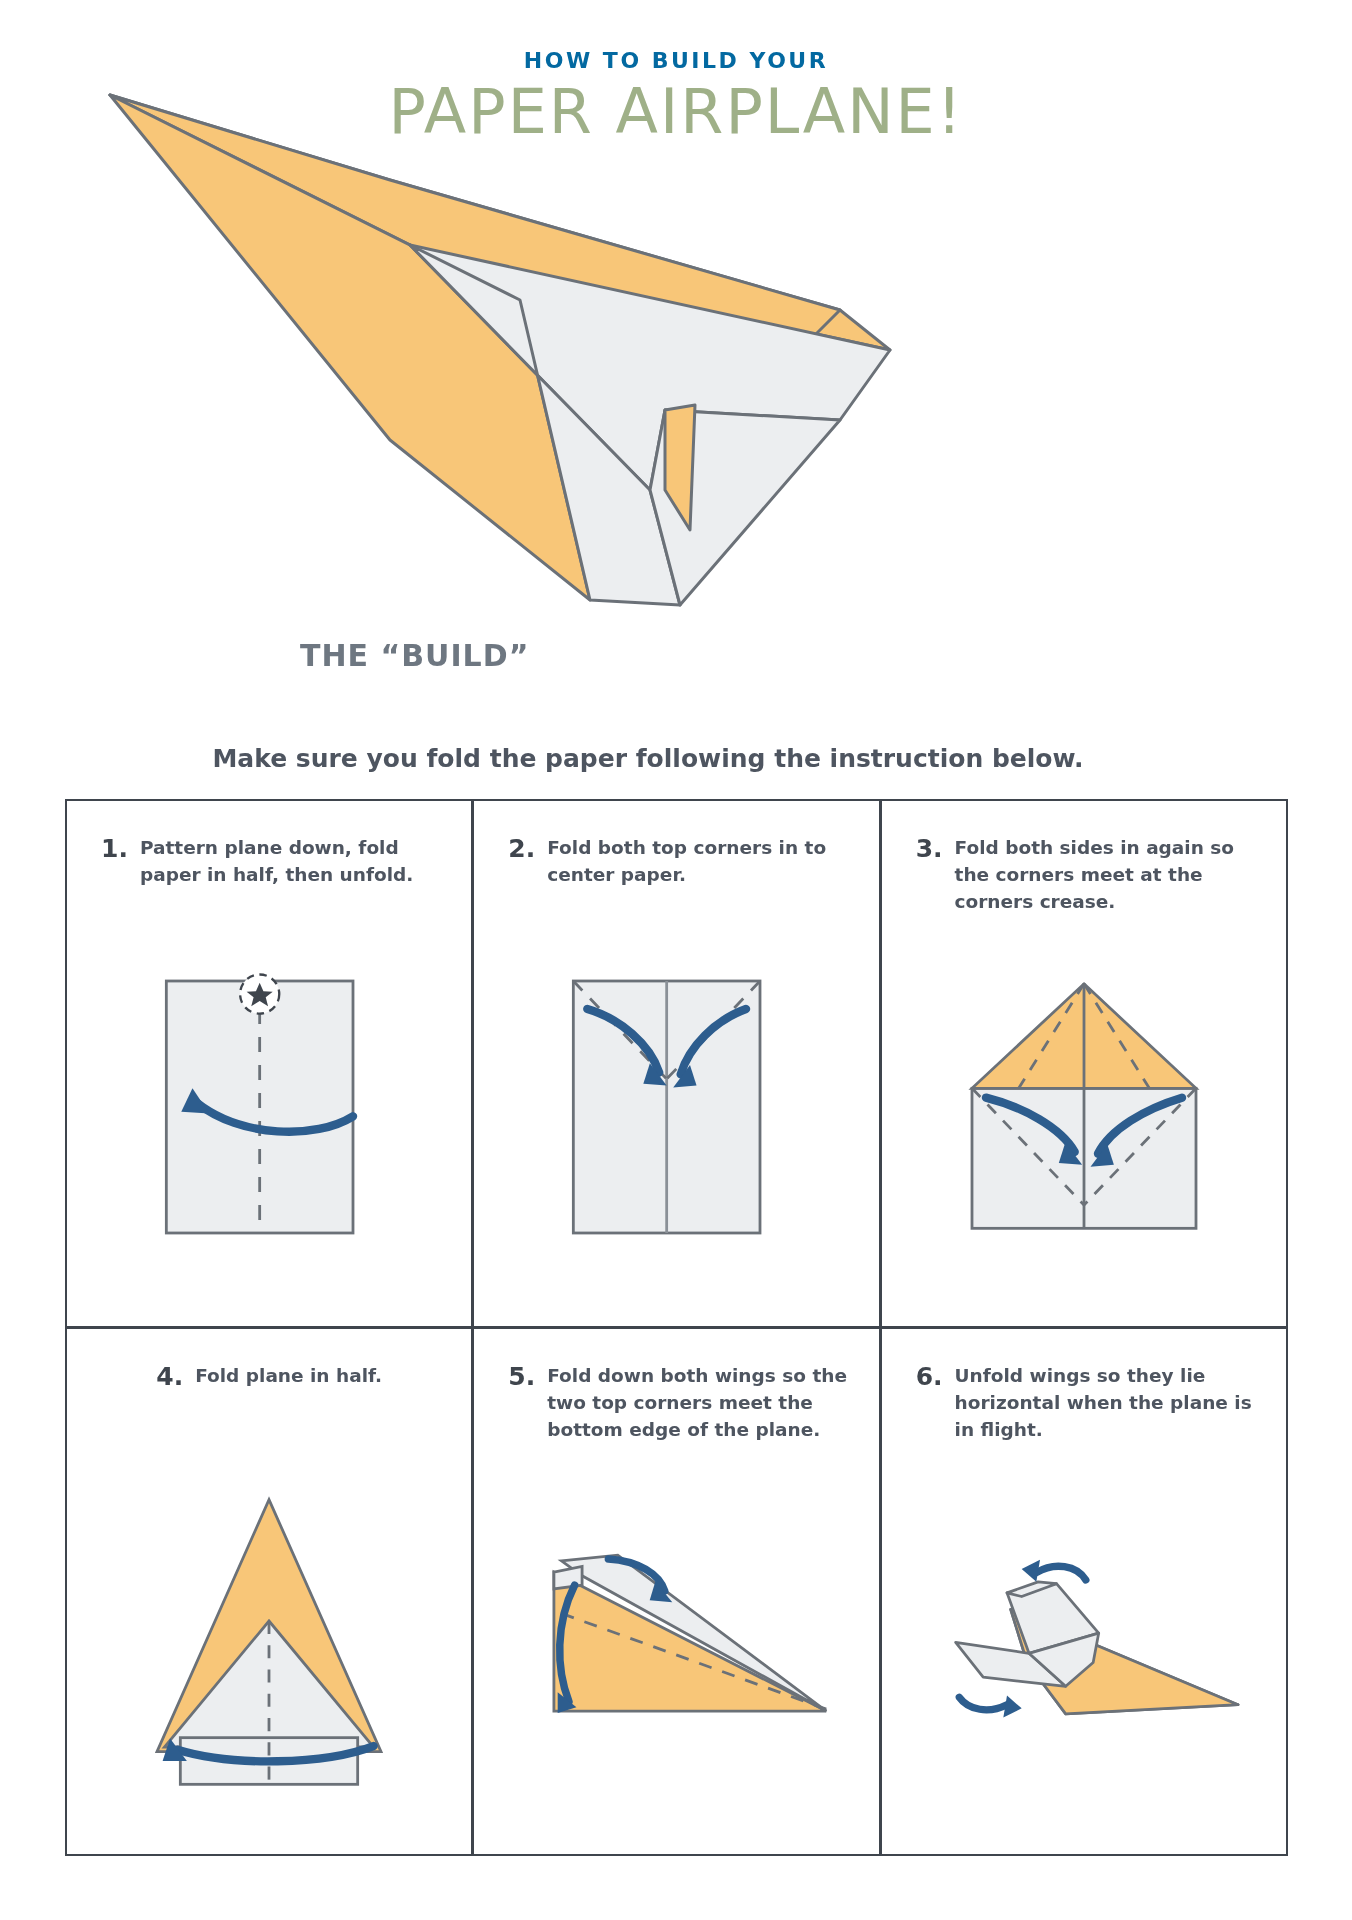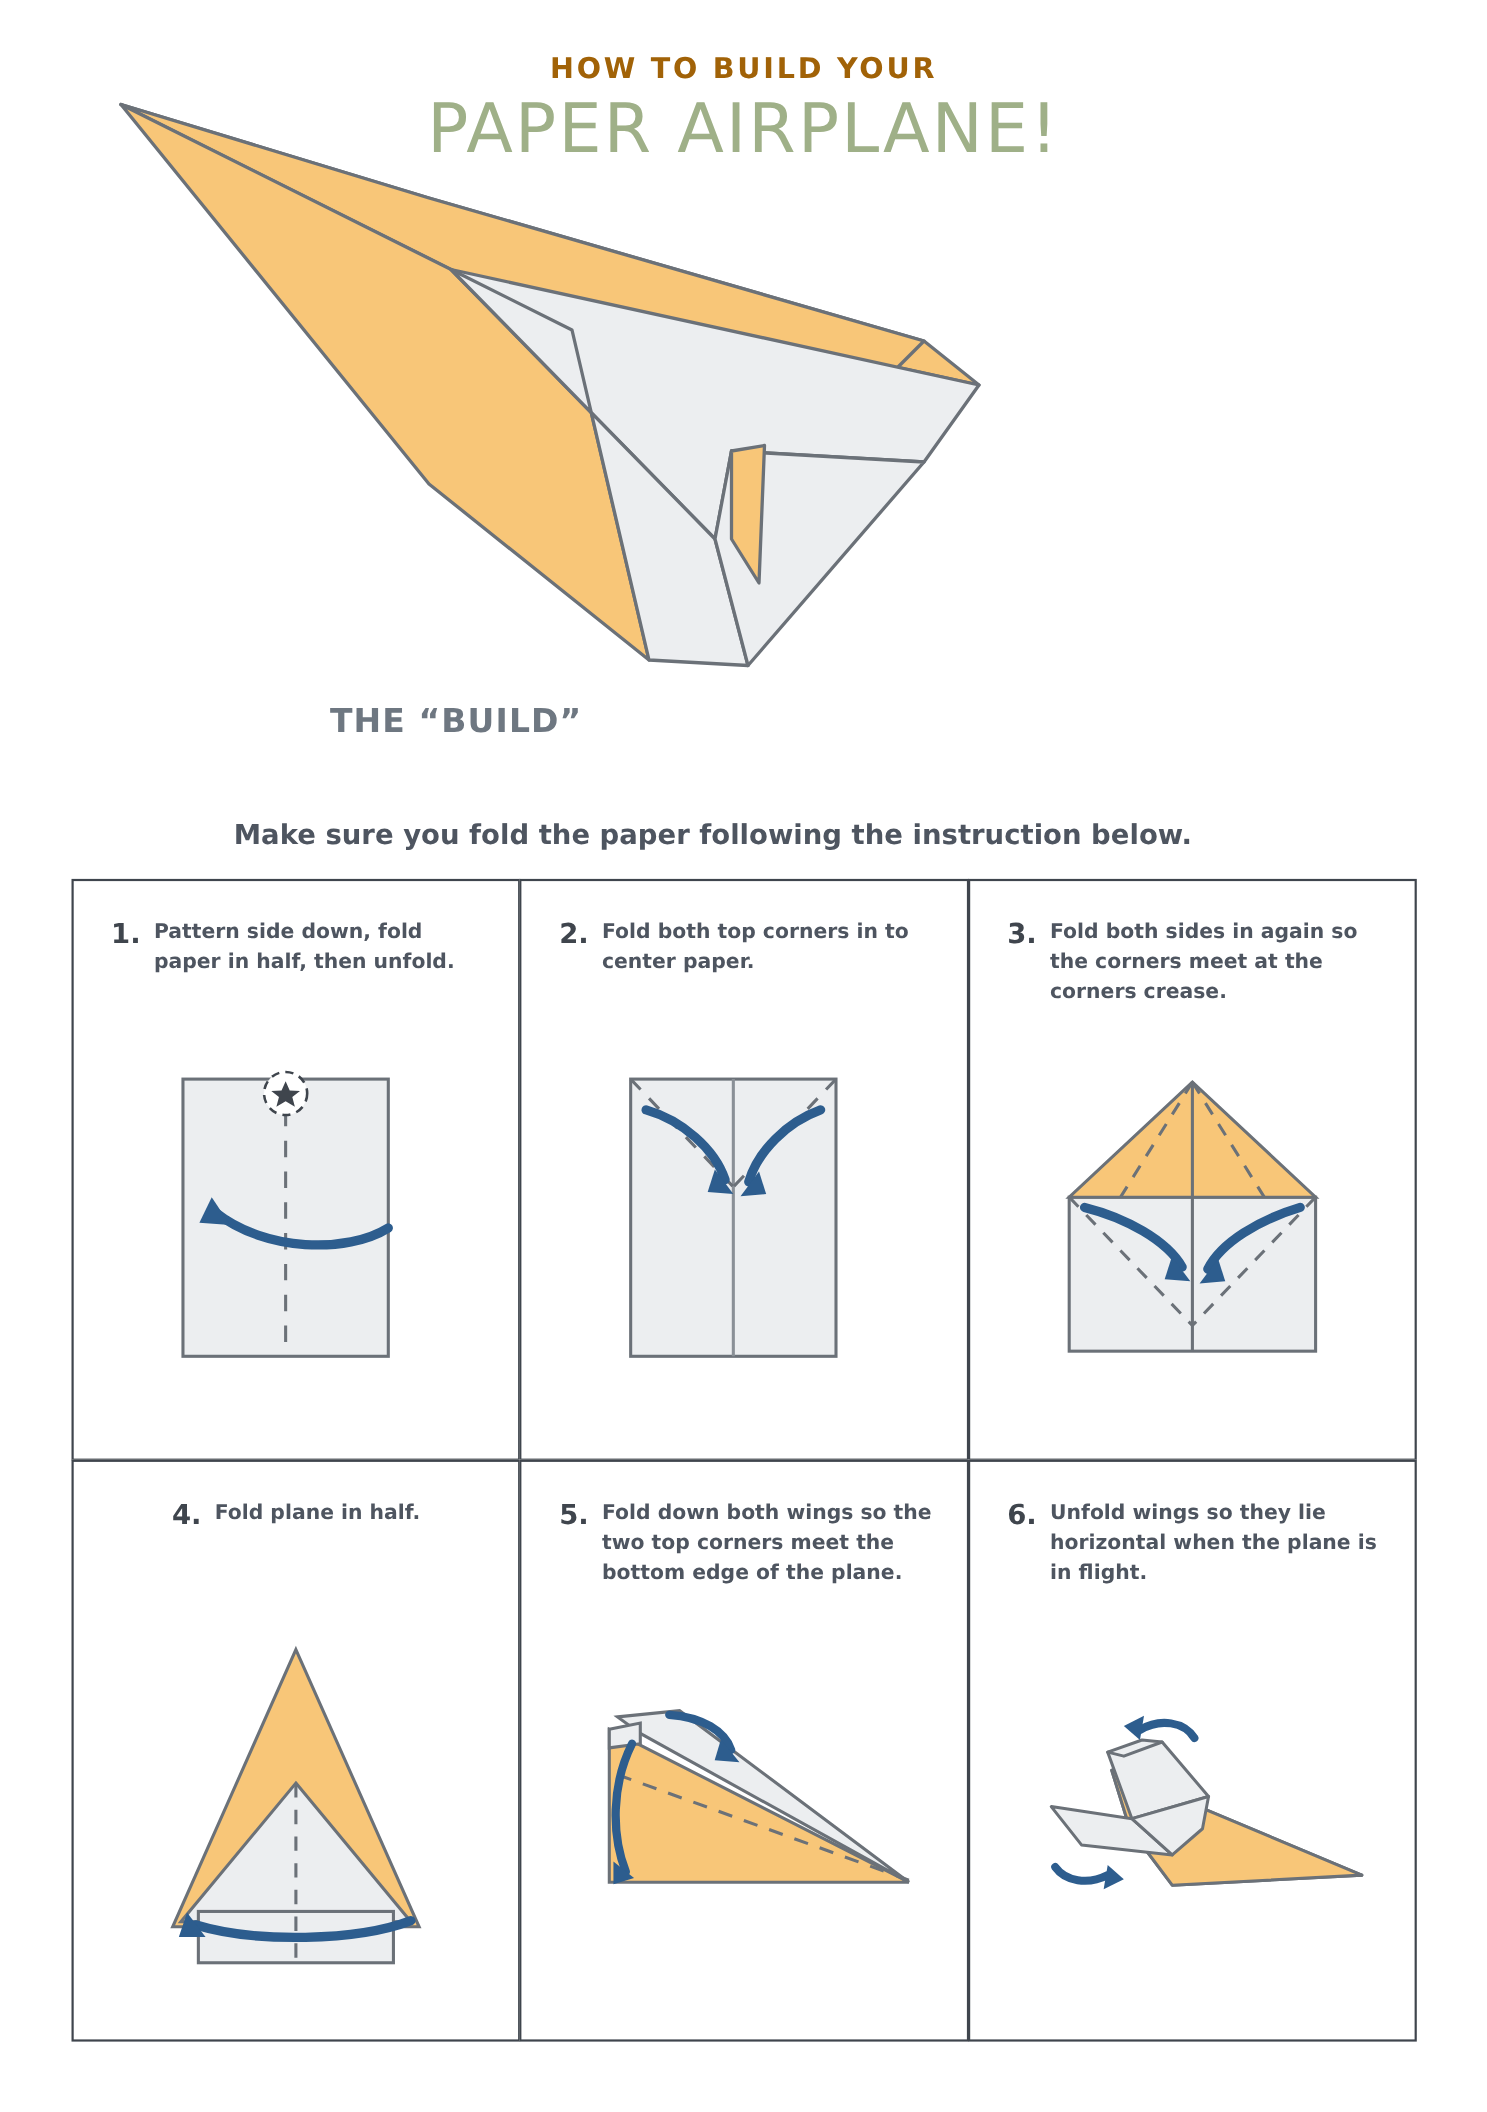--- a/index.html
+++ b/index.html
@@ -27,23 +27,23 @@
     position: absolute;
     left: 0;
     top: 48px;
     width: 1352px;
     text-align: center;
     pointer-events: none;
   }
   .title-small {
     font-family: "DejaVu Sans", sans-serif;
     font-weight: bold;
-    font-size: 26px;
+    font-size: 22px;
     letter-spacing: 2.5px;
-    color: #a16207;
+    color: #0369a1;
     margin: 0 0 6px 0;
   }
   .title-big {
     font-family: "DejaVu Sans", sans-serif;
     font-weight: normal;
     font-size: 62px;
     letter-spacing: 2px;
     color: #9fb088;
     margin: 0;
     line-height: 1.05;
@@ -166,21 +166,21 @@
 
   <div class="hero-label">THE “BUILD”</div>
 
   <div class="subtitle">Make sure you fold the paper following the instruction below.</div>
 
   <div class="grid">
 
     <div class="cell">
       <div class="step-head">
         <span class="step-num">1.</span>
-        <span class="step-text">Pattern side down, fold paper in half, then unfold.</span>
+        <span class="step-text">Pattern plane down, fold paper in half, then unfold.</span>
       </div>
       <div class="figure">
         <svg viewBox="0 0 300 330" width="280" height="308" aria-hidden="true">
           <rect x="40" y="30" width="200" height="270" fill="#eceef0" stroke="#6b7178" stroke-width="3"></rect>
           <line x1="140" y1="30" x2="140" y2="300" stroke="#6b7178" stroke-width="3" stroke-dasharray="16 14"></line>
 
           <circle cx="140" cy="44" r="21" fill="#ffffff" stroke="#3f454d" stroke-width="2.5" stroke-dasharray="8 6"></circle>
           <polygon points="140,32 144,41 154,41.5 146.5,47.5 149,57 140,51.5 131,57 133.5,47.5 126,41.5 136,41" fill="#3f454d"></polygon>
 
           <path d="M240 175 C 200 200, 120 198, 72 160" fill="none" stroke="#2d5d8e" stroke-width="9" stroke-linecap="round"></path>

